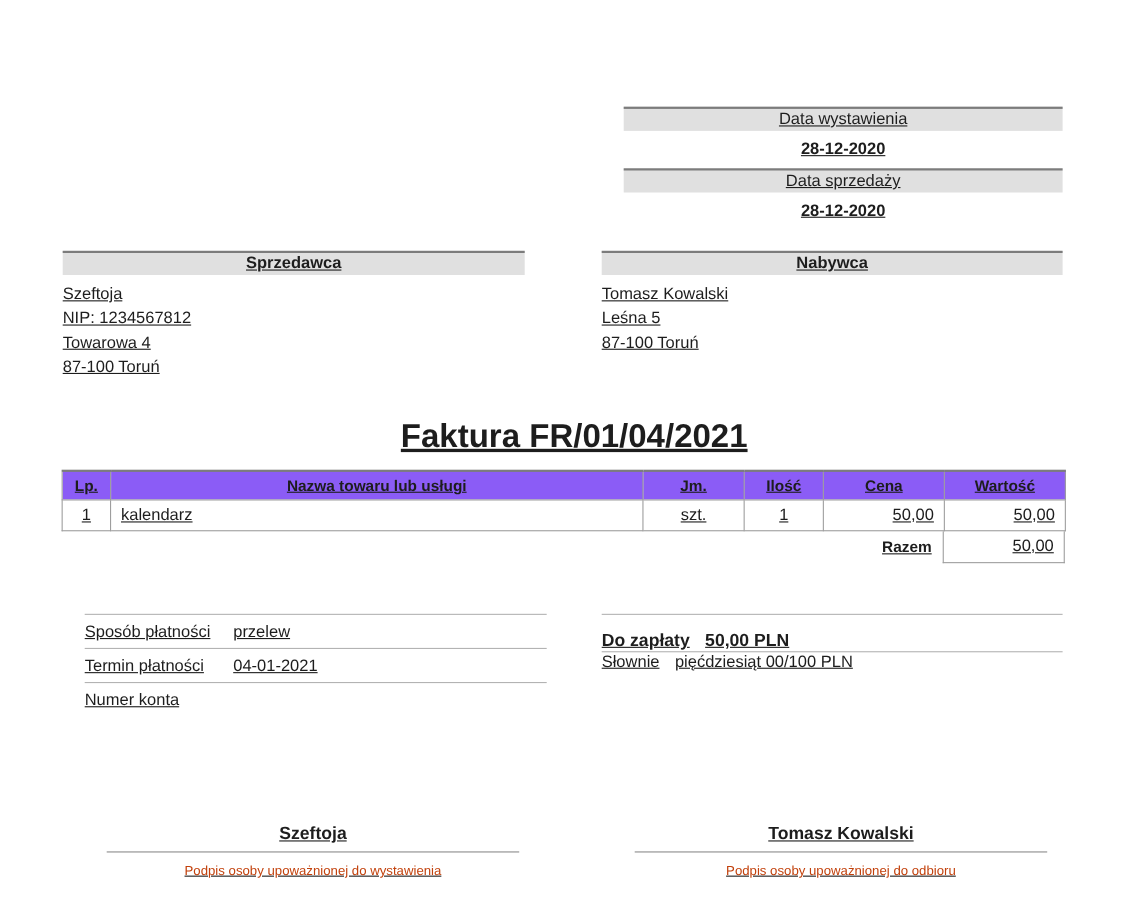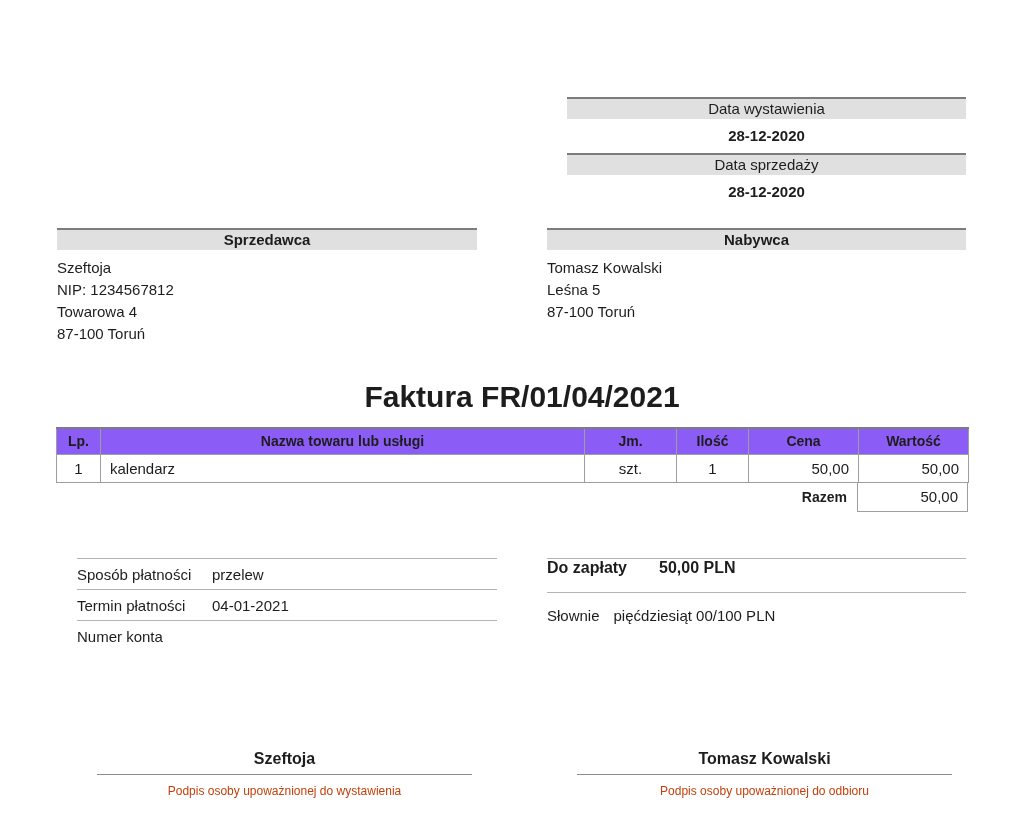--- a/index.html
+++ b/index.html
@@ -4,21 +4,21 @@
 <style>
   * { margin: 0; padding: 0; box-sizing: border-box; }
   html, body { width: 1024px; height: 824px; }
   body {
     background: #ffffff;
     font-family: "Liberation Sans", sans-serif;
     color: #1d1d1d;
     position: relative;
     overflow: hidden;
   }
-  .abs { position: absolute; }
+  .abs { position: absolute; text-decoration: underline; }
 
   
   .bar {
     background: #e0e0e0;
     border-top: 2px solid #7c7c7c;
     height: 22px;
     line-height: 20px;
     text-align: center;
     font-size: 15px;
   }
@@ -100,30 +100,30 @@
     align-items: center;
     font-size: 15px;
   }
   .pay-row .lbl { flex: 0 0 135px; }
 
   .pay-right { left: 547px; top: 558px; width: 419px; }
   .due-row {
     border-top: 1px solid #b3b3b3;
     height: 34px;
     display: flex;
-    align-items: flex-start;
+    align-items: flex-end;
     font-size: 16px;
     font-weight: bold;
-    gap: 32px;
+    gap: 14px;
   }
   .words-row {
     border-top: 1px solid #b3b3b3;
     height: 32px;
     display: flex;
-    align-items: flex-end;
+    align-items: flex-start;
     font-size: 15px;
     gap: 14px;
   }
 
   
   .sig { top: 750px; width: 375px; }
   .sig-left  { left: 97px; }
   .sig-right { left: 577px; }
   .sig-name {
     text-align: center;

